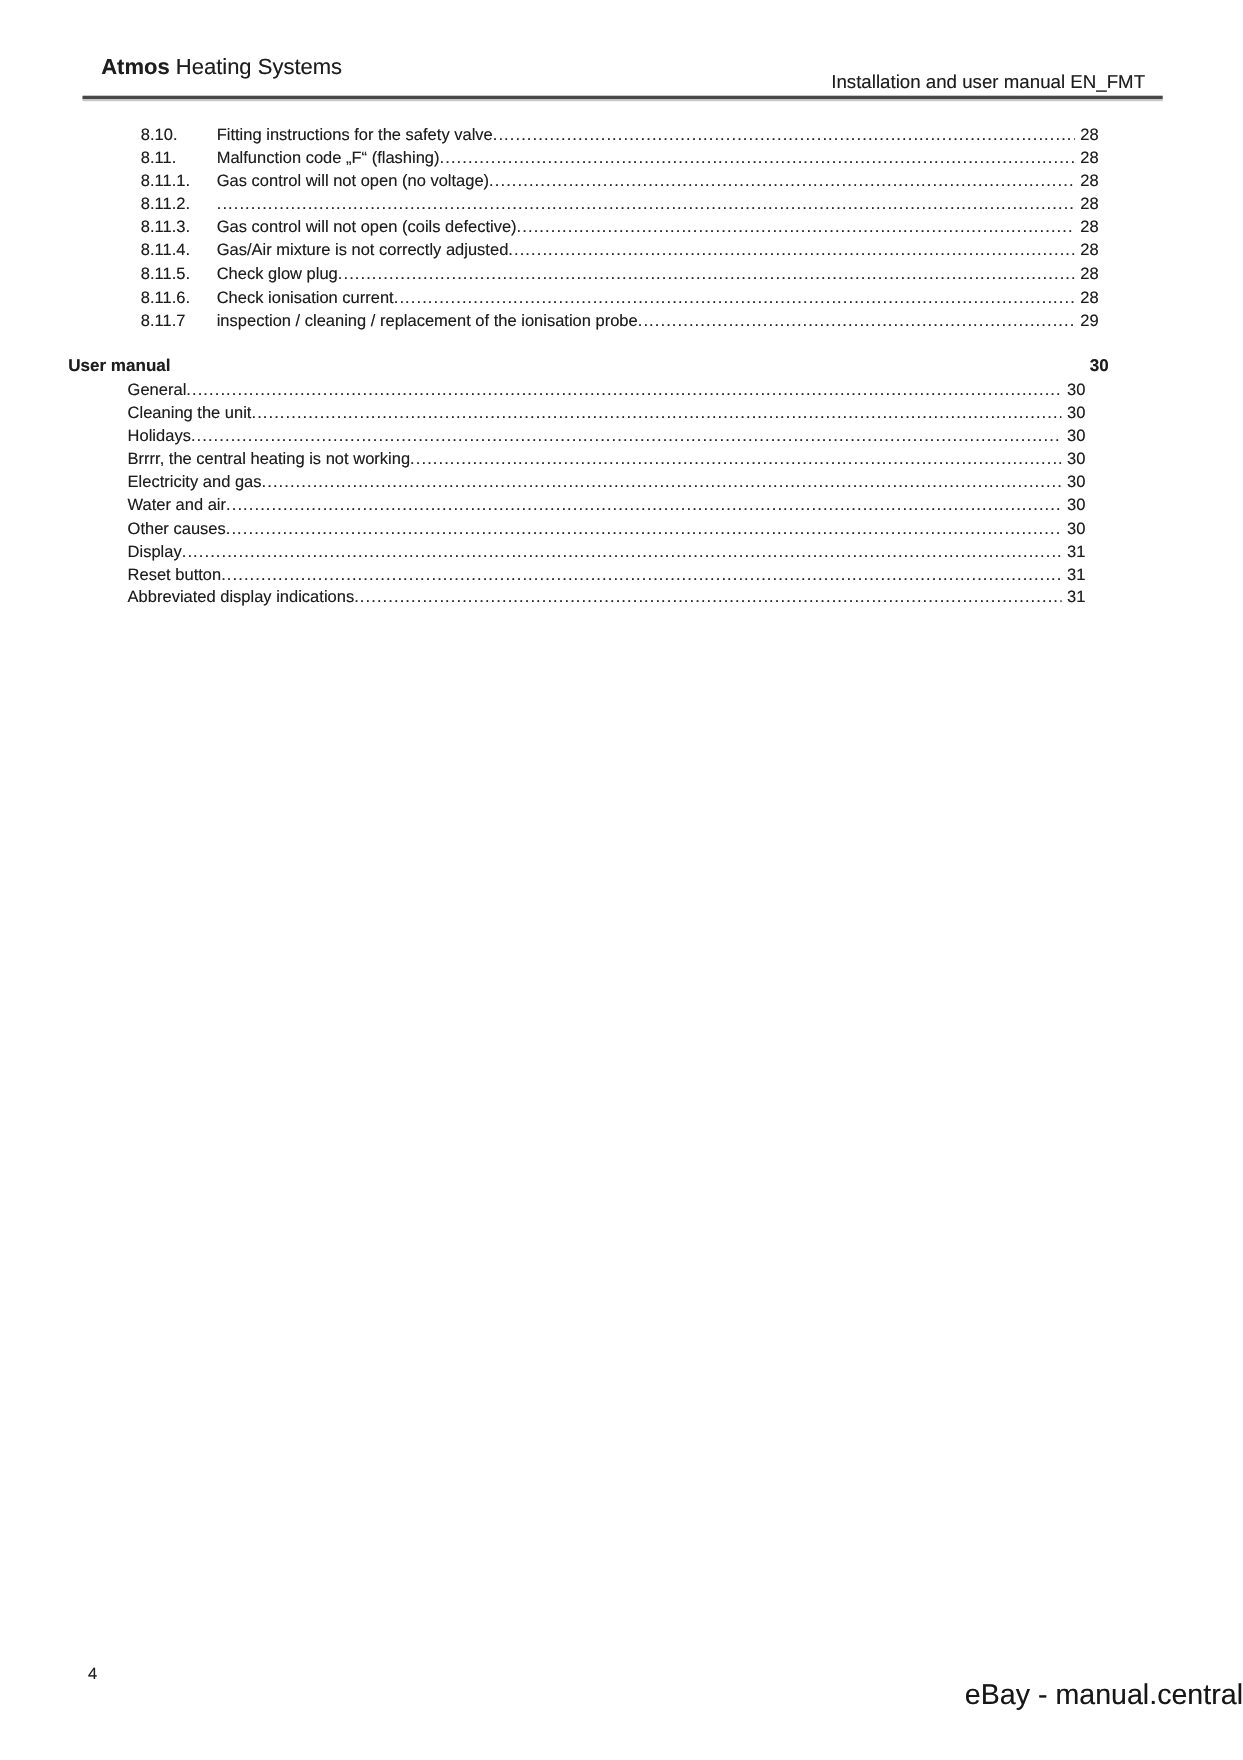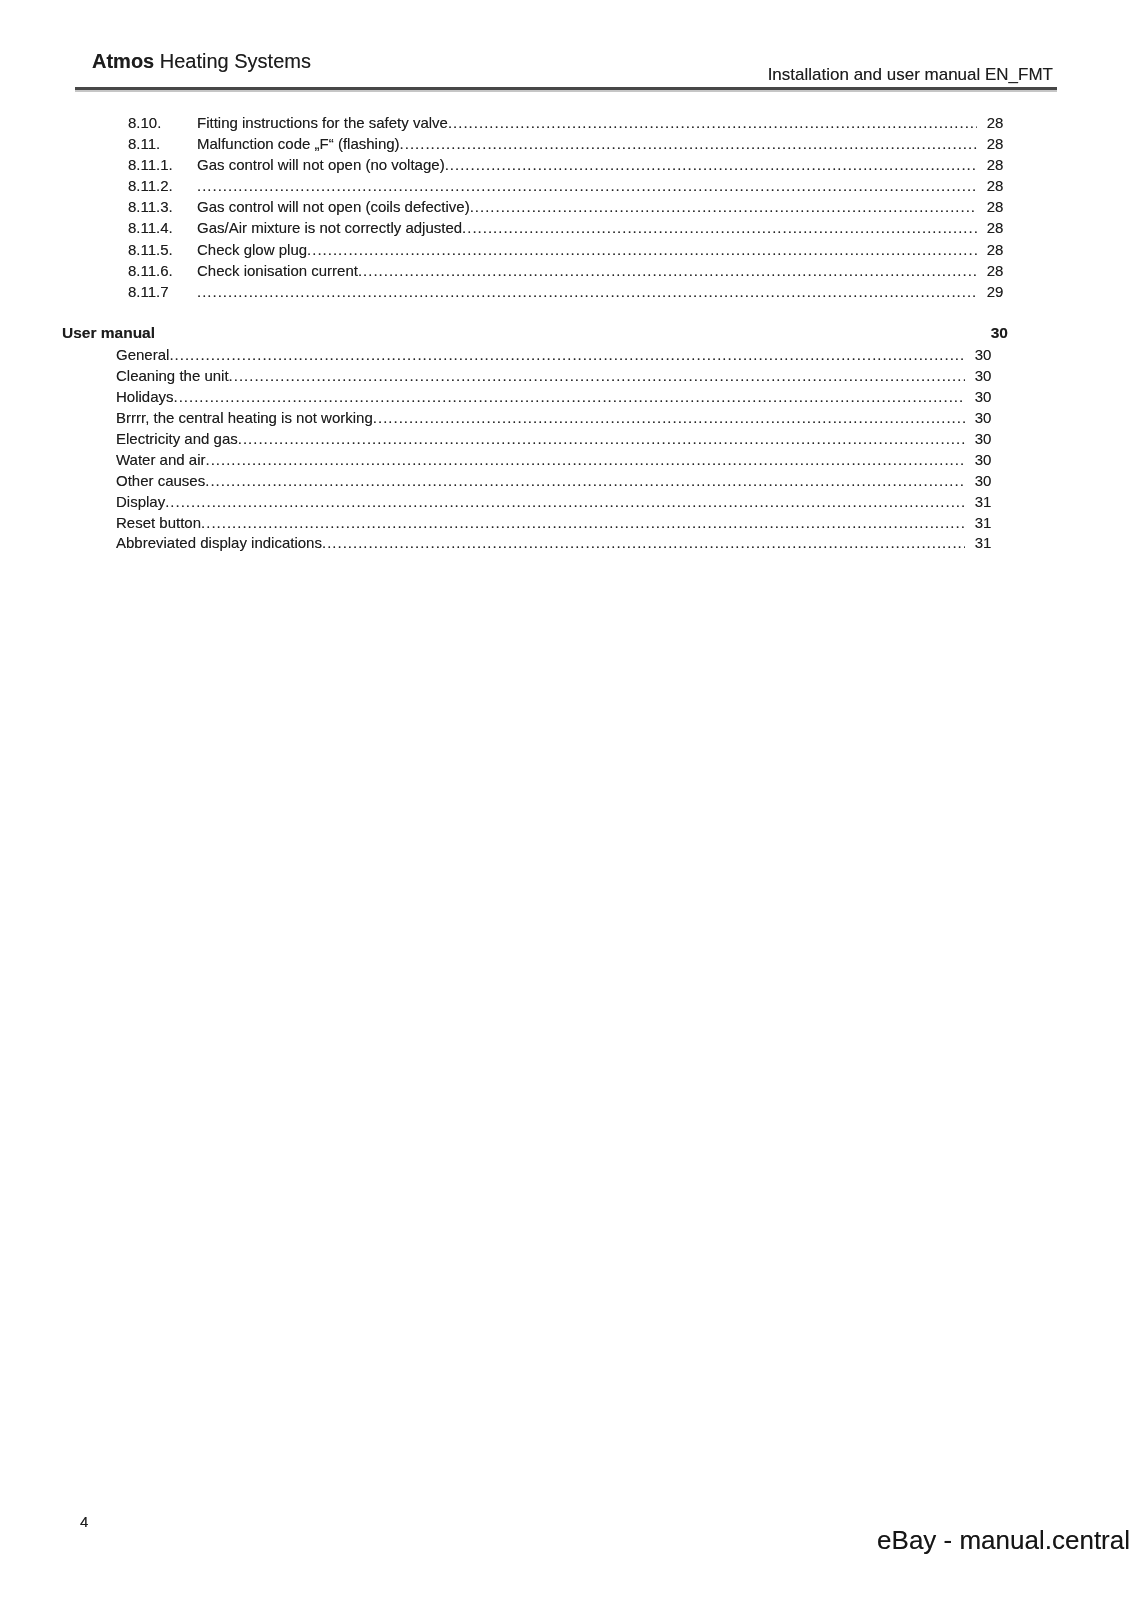--- a/index.html
+++ b/index.html
@@ -5,34 +5,34 @@
   html,body { margin:0; padding:0; background:#ffffff; }
   .page {
     position:relative; width:1130px; height:1600px; background:#ffffff;
     font-family:"Liberation Sans","DejaVu Sans",sans-serif;
     color:#1d1d1d; overflow:hidden;
     text-shadow:0 0 .45px rgba(50,50,50,.55); 
   }
   
   .hdr-left  { position:absolute; left:80px;  top:50px; font-size:20px; white-space:nowrap;margin-left:12px; }
   .hdr-left .b { font-weight:bold; }
-  .hdr-right { position:absolute; right:77px; top:65px; font-size:17px; white-space:nowrap; }
+  .hdr-right { position:absolute; right:89px; top:65px; font-size:17px; white-space:nowrap; }
   .hdr-rule  { position:absolute; left:75px; top:87px; width:982px; height:3px;
                background:#474747; box-shadow:0 2px 0 #c6c6c6; }
   
   .toc-block { position:absolute; font-size:15px; }
   #toc-numbered { left:128px; top:112px; width:880px; }
   #toc-numbered .trow { line-height:21.1px; height:21.1px; }
   #toc-user { left:116px; top:345px; width:880px; }
   #toc-user .trow { line-height:20.95px; height:20.95px; }
   .trow { display:flex; align-items:baseline; white-space:nowrap; }
   .tnum   { flex:none; width:69px; }
   .ttitle { flex:none; }
   .tdots  { flex:1 1 auto; overflow:hidden; letter-spacing:1px; min-width:8px; color:#242424; }
-  .tpg    { flex:none; min-width:26px; text-align:center; padding-left:5px; }
+  .tpg    { flex:none; min-width:26px; text-align:left; padding-left:5px; }
   
   #toc-section { position:absolute; left:62px; top:322px; width:946px;
                  display:flex; align-items:baseline; font-size:15.5px; font-weight:bold;
                  line-height:21px; white-space:nowrap; }
   #toc-section .fill { flex:1 1 auto; }
   
   .foot-pagenum  { position:absolute; left:80px; top:1513px; font-size:15px; }
   .foot-watermark{ position:absolute; left:0; top:1525px; width:100%;
                    text-align:right; font-size:26px; color:#161616; }
 </style>
@@ -90,20 +90,21 @@
         <span class="tpg">28</span>
       </div>
       <div class="trow">
         <span class="tnum">8.11.6.</span>
         <span class="ttitle">Check ionisation current</span>
         <span class="tdots">................................................................................................................................................................................................................................................................................................................................................................................................................</span>
         <span class="tpg">28</span>
       </div>
       <div class="trow">
         <span class="tnum">8.11.7</span>
+        <span class="ttitle">inspection / cleaning / replacement of the ionisation probe</span>
         <span class="tdots">................................................................................................................................................................................................................................................................................................................................................................................................................</span>
         <span class="tpg">29</span>
       </div>
     </div>
 
   <div id="toc-section">
     <span>User manual</span>
     <span class="fill"></span>
     <span>30</span>
   </div>

